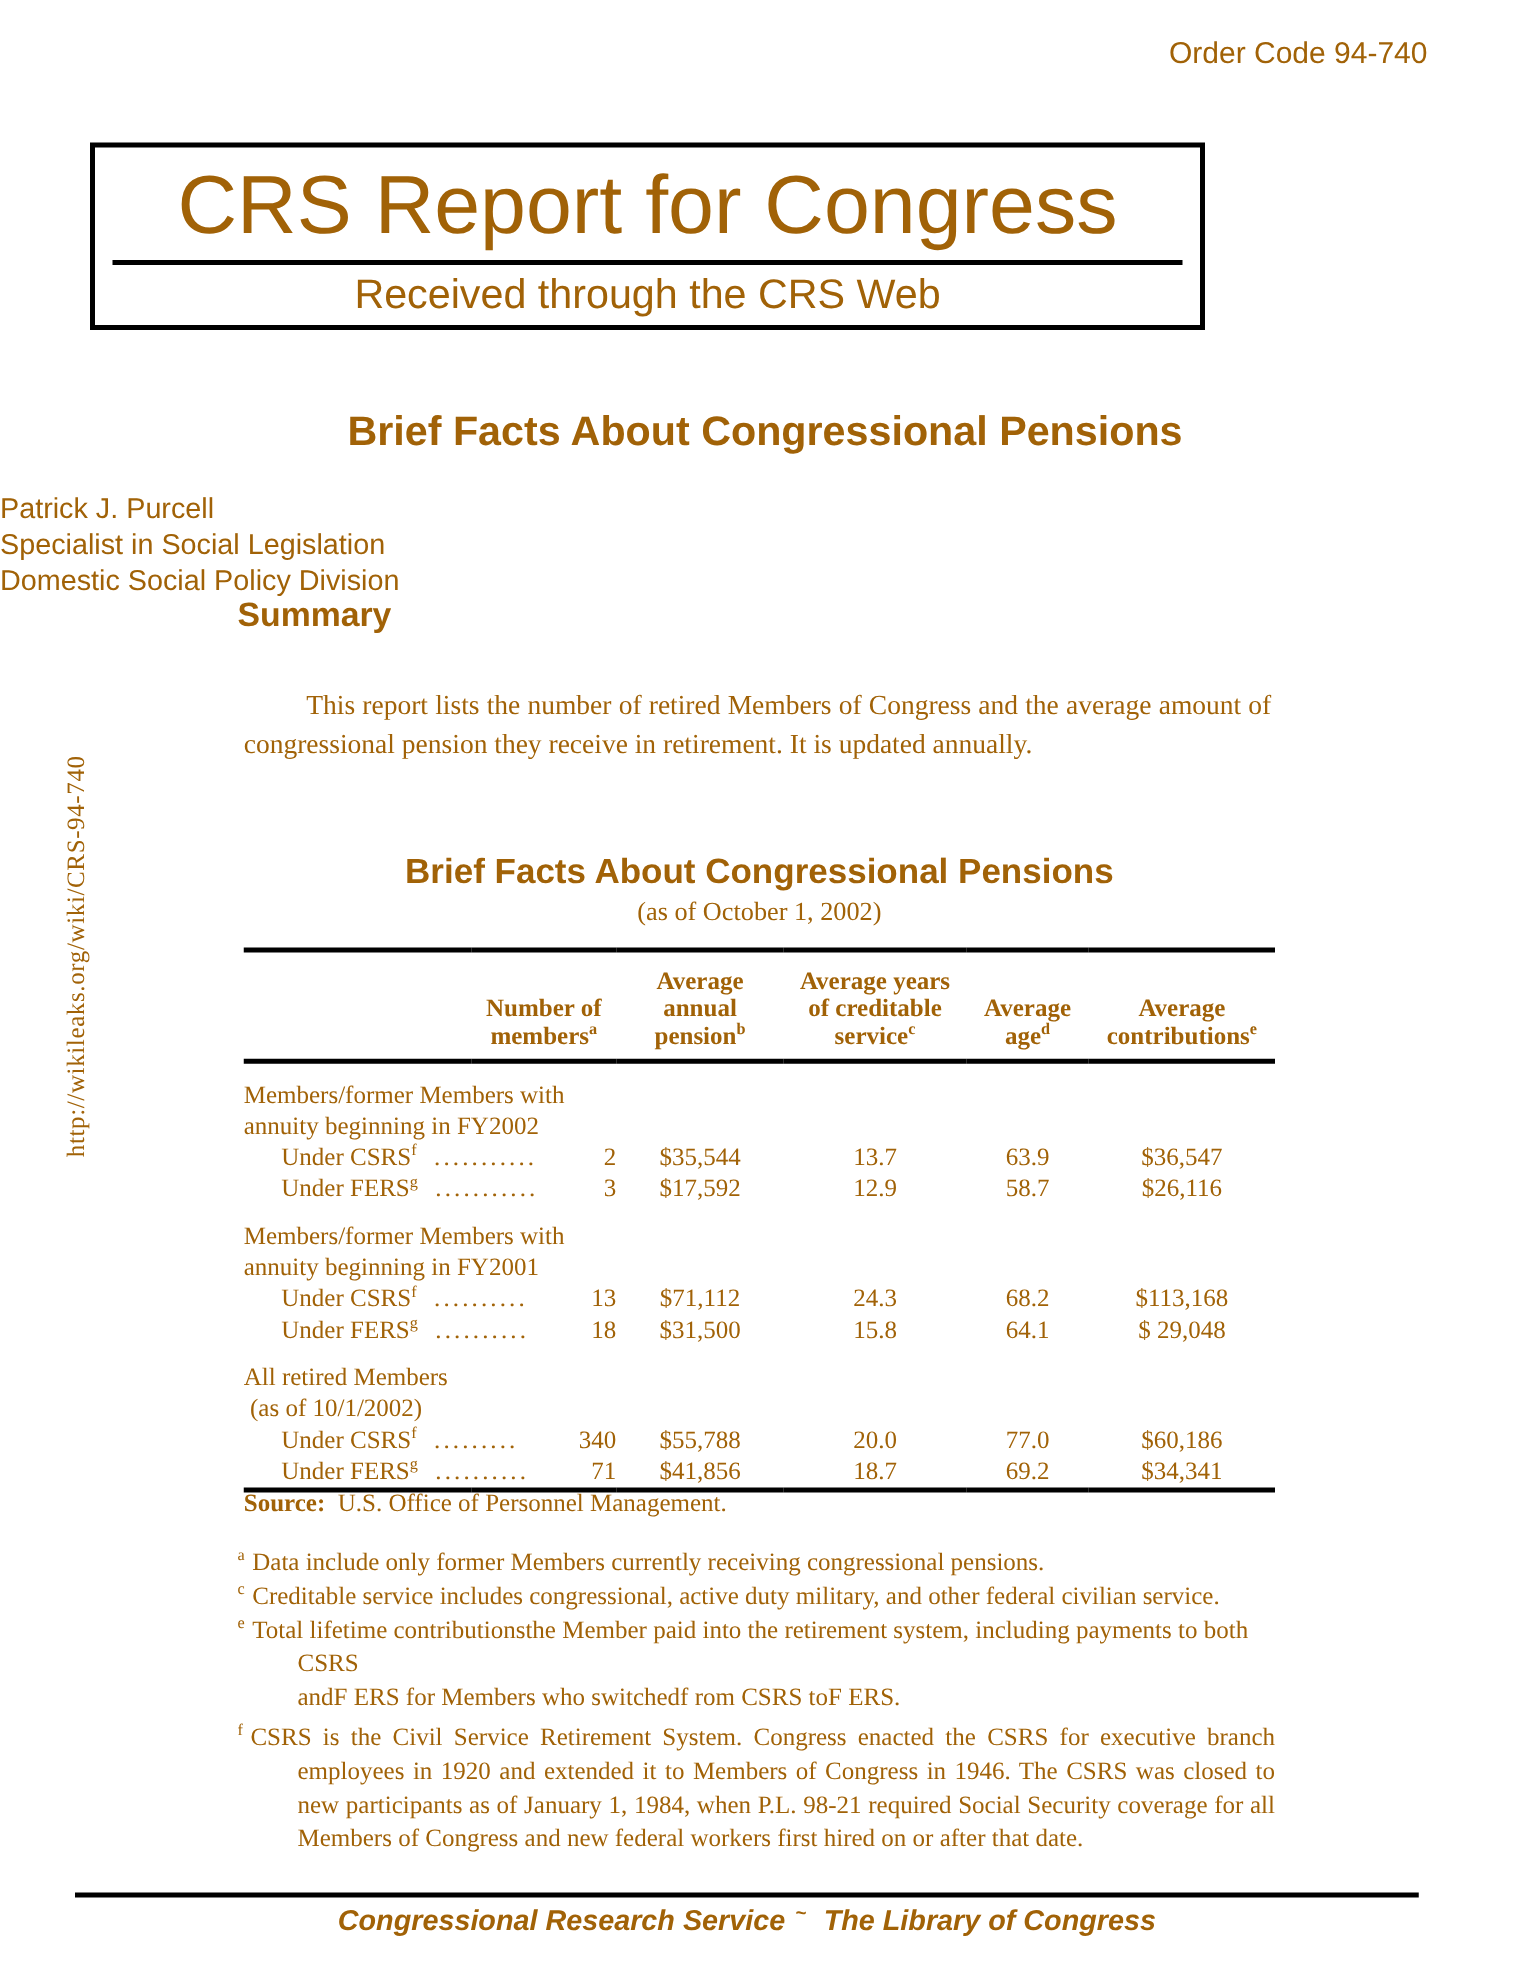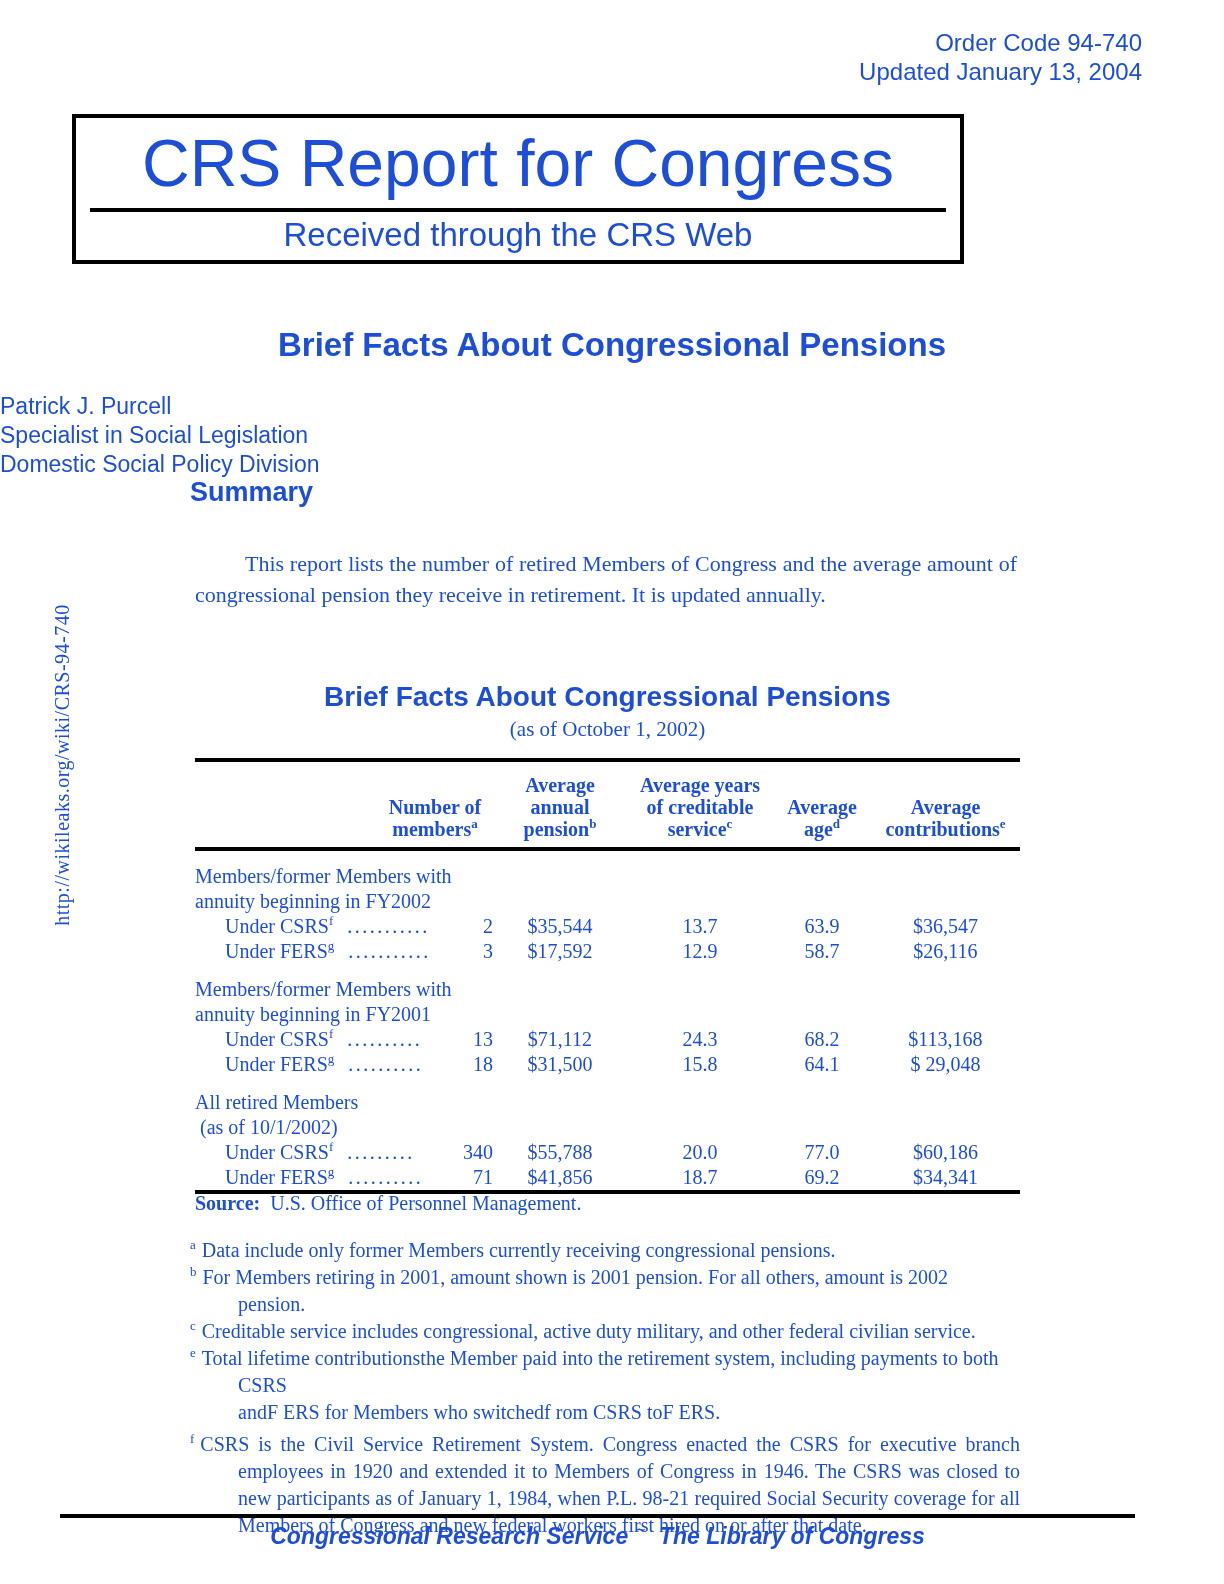--- a/index.html
+++ b/index.html
@@ -4,21 +4,21 @@
 <style>
   * { margin: 0; padding: 0; box-sizing: border-box; }
   html, body { background: #e8e8e8; }
   .page {
     position: relative;
     width: 1224px;
     height: 1584px;
     background: #ffffff;
     margin: 0 auto;
     font-family: "Liberation Serif", serif;
-    color: #1d4ed8;
+    color: #a16207;
     overflow: hidden;
   }
 
   
   .order-block {
     position: absolute;
     top: 28px;
     right: 82px;
     text-align: right;
     font-family: "Liberation Sans", sans-serif;
@@ -197,21 +197,20 @@
   }
   .footer sup { font-size: 15px; margin: 0 14px 0 8px; }
 </style>
 </head>
 <body>
 
 <div class="page">
 
   <div class="order-block">
     <div>Order Code 94-740</div>
-    <div>Updated January 13, 2004</div>
   </div>
 
   <div class="masthead-box">
     <div class="masthead-title">CRS Report for Congress</div>
     <div class="masthead-divider"></div>
     <div class="masthead-subtitle">Received through the CRS Web</div>
   </div>
 
   <div class="watermark">http://wikileaks.org/wiki/CRS-94-740</div>
 
@@ -323,21 +322,20 @@
       </tbody>
     </table>
   </div>
 
   <div class="source-line">
     <span class="source-label">Source:</span><span>U.S.  Office of Personnel Management.</span>
   </div>
 
   <div class="footnotes">
     <div class="footnote"><sup>a</sup><span>Data include only former Members currently receiving congressional pensions.</span></div>
-    <div class="footnote"><sup>b</sup><span>For Members retiring in 2001, amount shown is 2001 pension.  For all others, amount is 2002 pension.</span></div>
     <div class="footnote"><sup>c</sup><span>Creditable service includes congressional, active duty military, and other federal civilian service.</span></div>
     <div class="footnote"><sup>e</sup><span>Total lifetime contributionsthe Member paid into the retirement system, including payments to both CSRS</span></div>
     <div class="footnote-cont">andF ERS for Members who switchedf rom CSRS toF ERS.</div>
     <div class="footnote justified"><sup>f</sup><span>CSRS is the Civil Service Retirement System.  Congress enacted the CSRS for executive branch employees in 1920 and extended it to Members of Congress in 1946.  The CSRS was closed to new participants as of January 1, 1984, when P.L. 98-21 required Social Security coverage for all Members of Congress and new federal workers first hired on or after that date.</span></div>
   </div>
 
   <div class="footer">
     <span>Congressional Research Service</span><sup>~</sup><span>The Library of Congress</span>
   </div>
 

